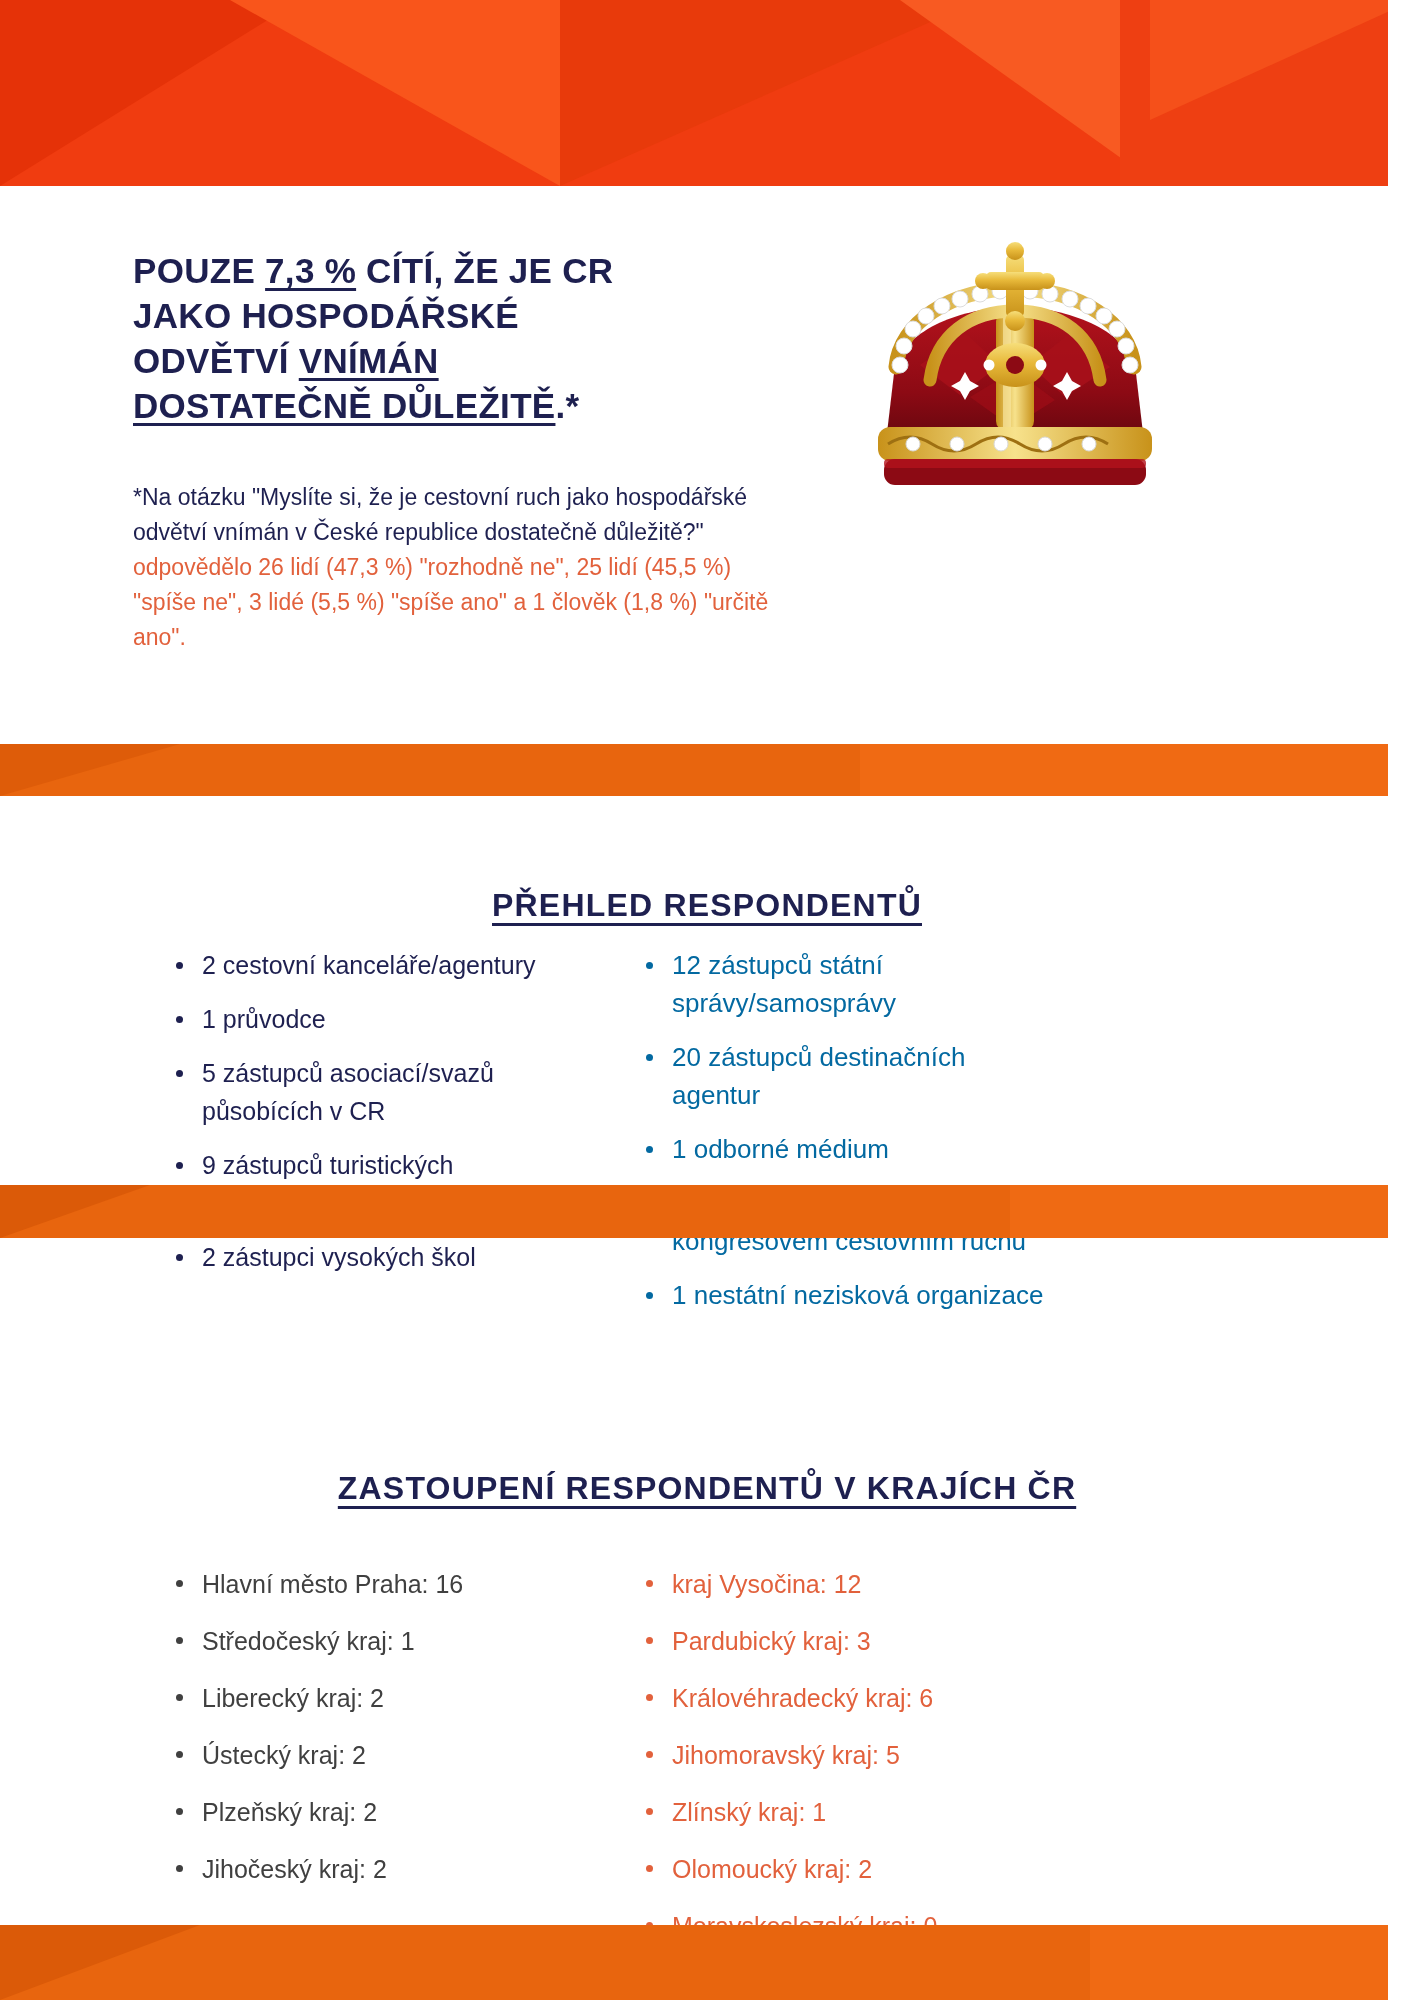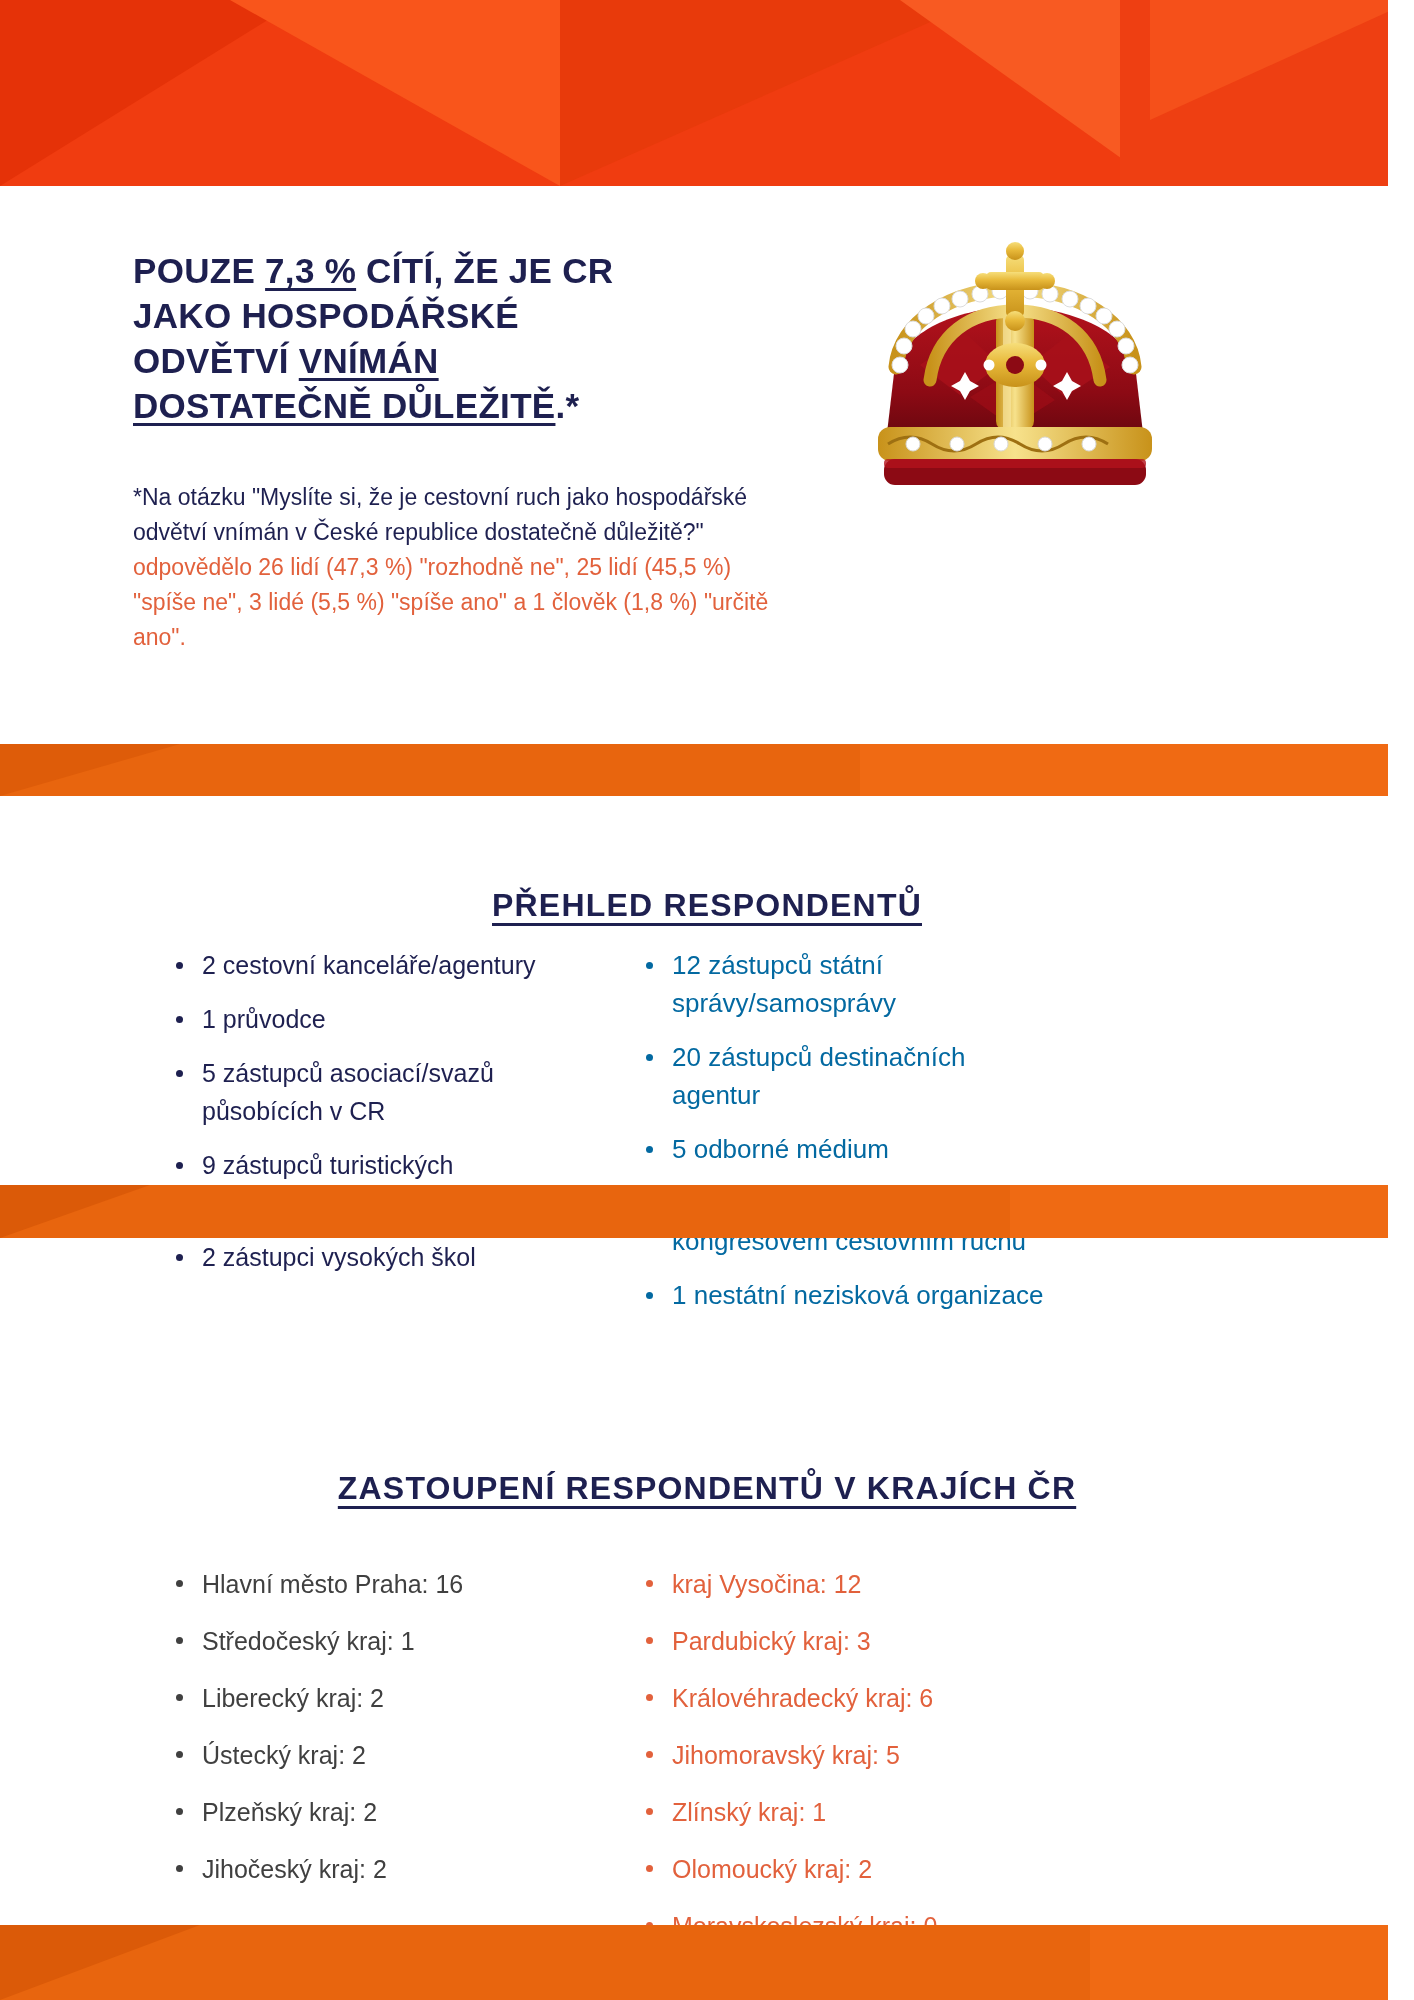--- a/index.html
+++ b/index.html
@@ -233,21 +233,21 @@
       <li>5 zástupců asociací/svazů působících v CR</li>
       <li>9 zástupců turistických informačních center</li>
       <li>2 zástupci vysokých škol</li>
     </ul>
   </div>
 
   <div class="resp-right">
     <ul class="blist">
       <li>12 zástupců státní správy/samosprávy</li>
       <li>20 zástupců destinačních agentur</li>
-      <li>5 odborné médium</li>
+      <li>1 odborné médium</li>
       <li>2 zástupci působící v kongresovém cestovním ruchu</li>
       <li>1 nestátní nezisková organizace</li>
     </ul>
   </div>
 
   <div class="band band-b">
     <div class="bs sh2"></div>
     <div class="bs sh1"></div>
   </div>
 

